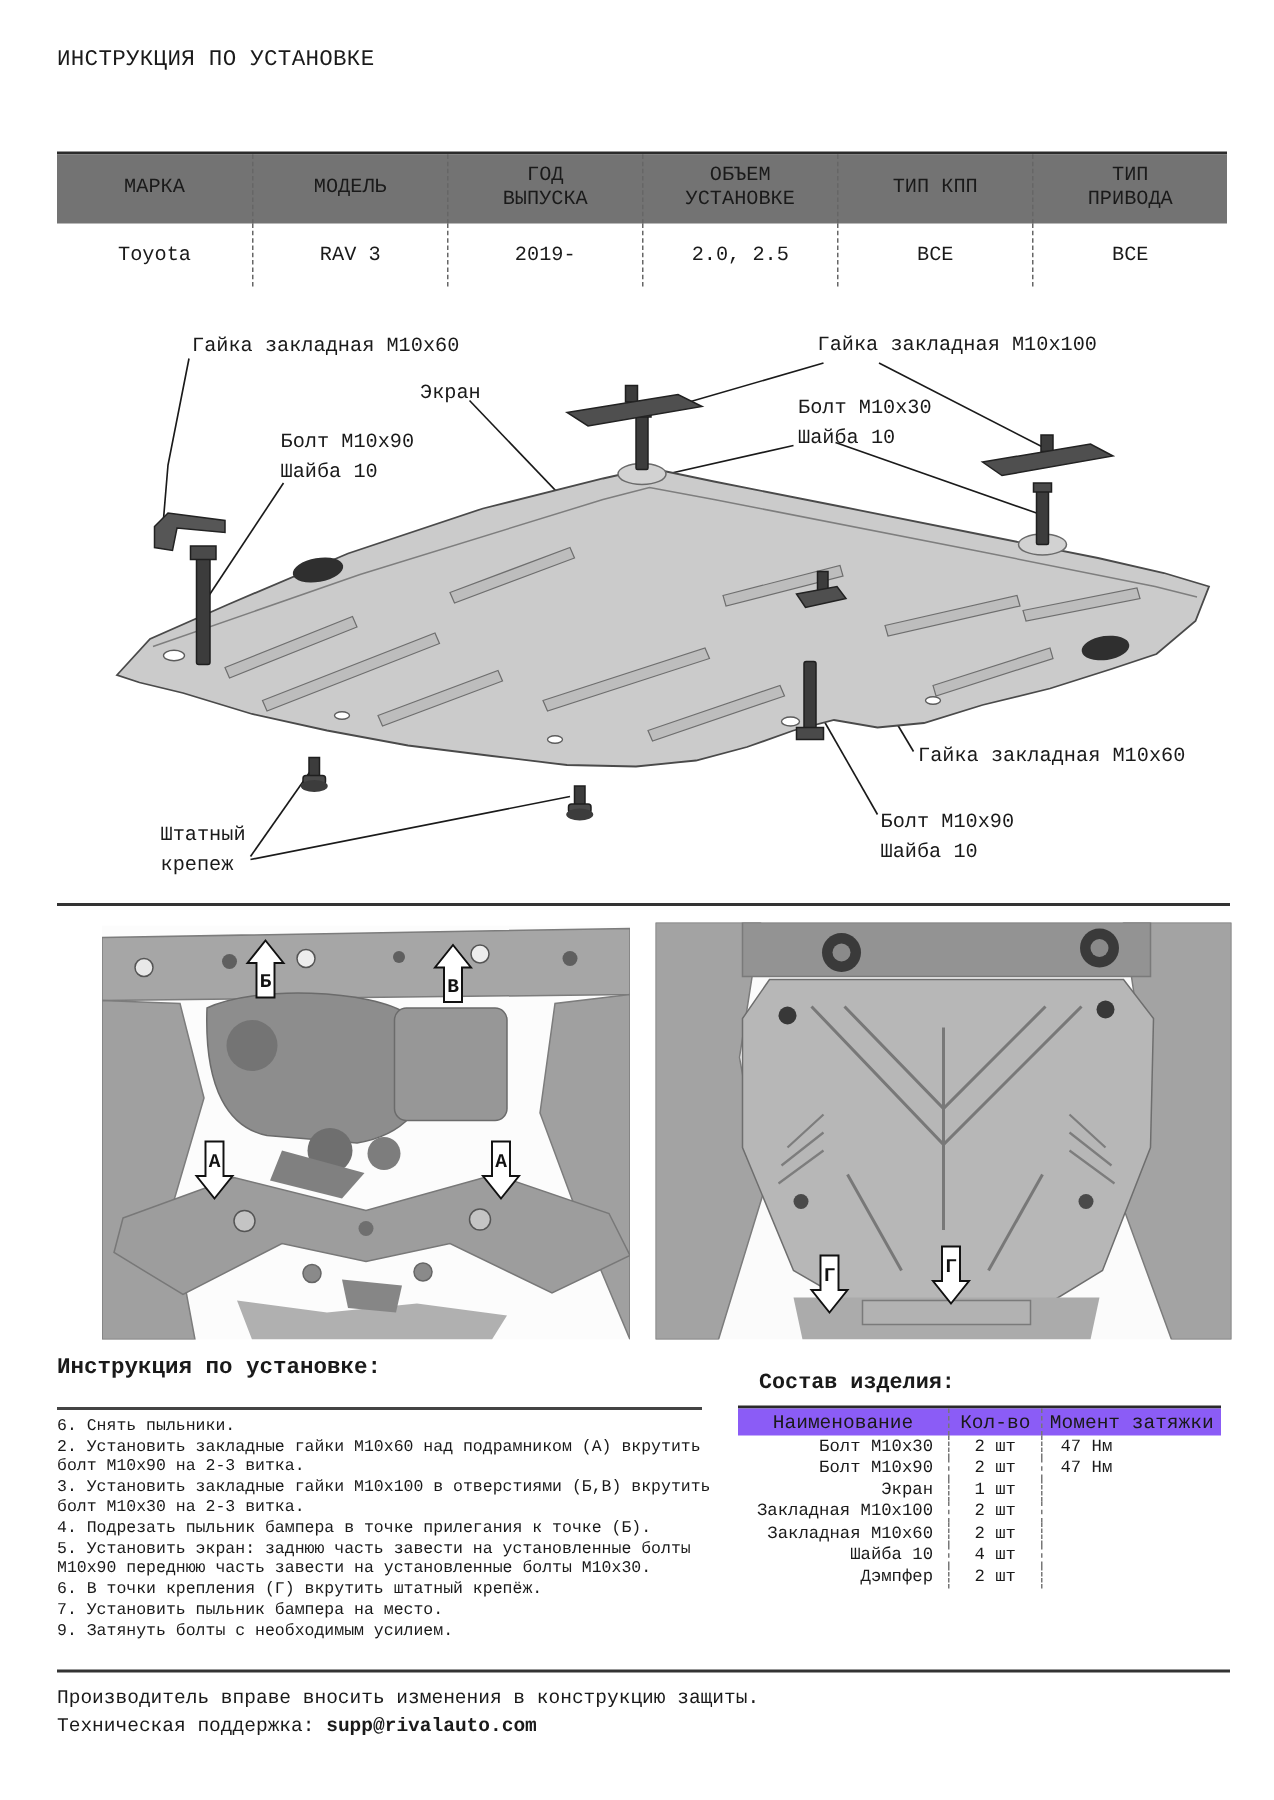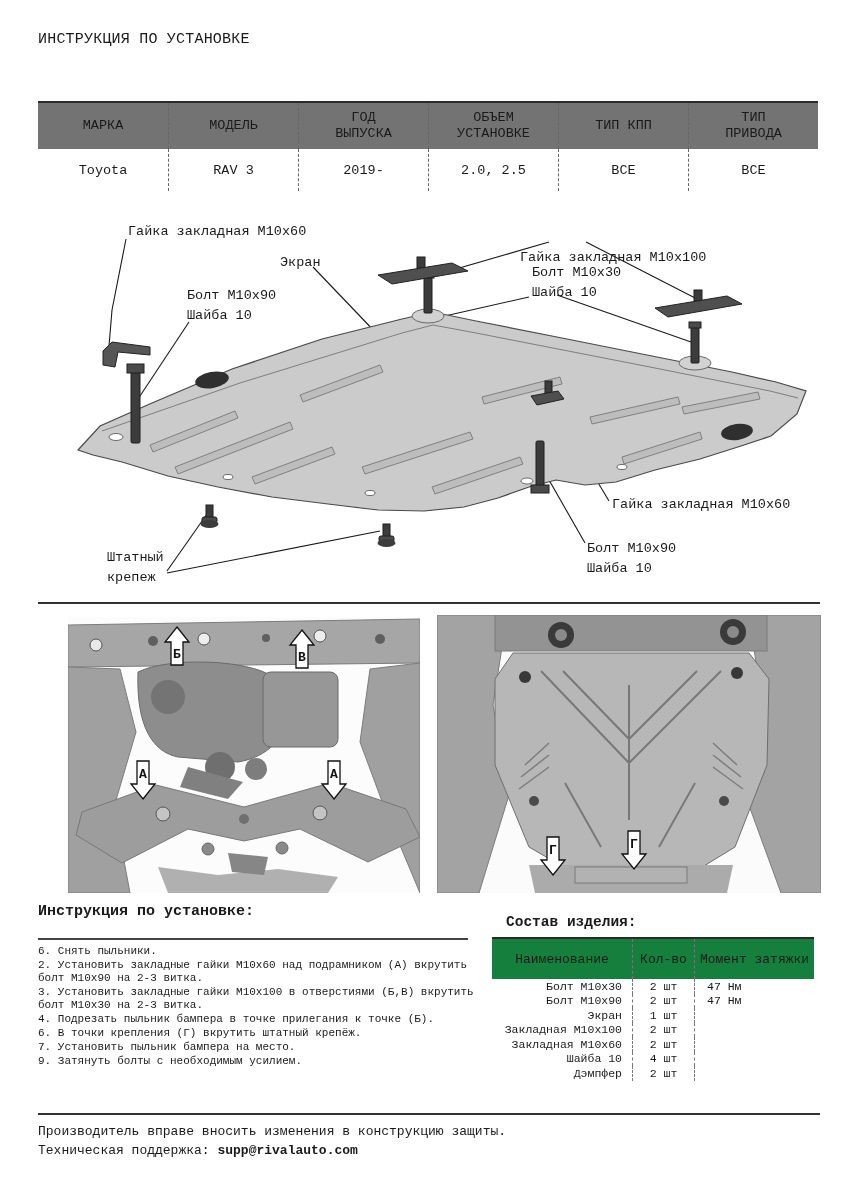--- a/index.html
+++ b/index.html
@@ -29,21 +29,21 @@
   .photo { position:absolute; }
   
   .instr-title { position:absolute; left:38px; top:903px; font-size:15px; font-weight:bold; }
   .instr-rule { position:absolute; left:38px; top:938px; width:430px; height:2px; background:#444; }
   .instr-steps { position:absolute; left:38px; top:945px; width:452px; font-size:11px; line-height:1.18; }
   .instr-steps p { margin:0 0 1px 0; }
   
   .parts-title { position:absolute; left:506px; top:914px; font-size:14.5px; font-weight:bold; }
   .parts-table { position:absolute; left:492px; top:937px; width:322px;
     display:grid; grid-template-columns:140px 62px 120px; border-top:2px solid #2a2a2a; }
-  .parts-th { background:#15803d; height:40px; display:flex; align-items:center; justify-content:center;
+  .parts-th { background:#8b5cf6; height:18px; display:flex; align-items:center; justify-content:center;
     font-size:13px; }
   .parts-td { height:14.5px; font-size:11.5px; display:flex; align-items:center; }
   .parts-td.name { justify-content:flex-end; padding-right:10px; }
   .parts-td.qty  { justify-content:center; }
   .parts-td.tq   { justify-content:flex-start; padding-left:12px; }
   .parts-th.sep, .parts-td.sep { border-left:1px dashed #777; }
   
   .footer-rule { position:absolute; left:38px; top:1113px; width:782px; height:2px; background:#333; }
   .footer-l1 { position:absolute; left:38px; top:1124px; font-size:13px; }
   .footer-l2 { position:absolute; left:38px; top:1143px; font-size:13px; }
@@ -167,21 +167,21 @@
     <div class="dlabel" style="left:128px; top:7px;">
       <div>Гайка закладная М10х60</div>
     </div>
     <div class="dlabel" style="left:280px; top:38px;">
       <div>Экран</div>
     </div>
     <div class="dlabel" style="left:187px; top:71px;">
       <div>Болт М10х90</div>
       <div>Шайба 10</div>
     </div>
-    <div class="dlabel" style="left:520px; top:6px;margin-top:27px;">
+    <div class="dlabel" style="left:545px; top:6px;">
       <div>Гайка закладная М10х100</div>
     </div>
     <div class="dlabel" style="left:532px; top:48px;">
       <div>Болт М10х30</div>
       <div>Шайба 10</div>
     </div>
     <div class="dlabel" style="left:612px; top:280px;">
       <div>Гайка закладная М10х60</div>
     </div>
     <div class="dlabel" style="left:587px; top:324px;">
@@ -278,20 +278,21 @@
     </svg>
   </div>
 
   <div class="instr-title">Инструкция по установке:</div>
   <div class="instr-rule"></div>
   <div class="instr-steps">
     <p>6. Снять пыльники.</p>
     <p>2. Установить закладные гайки М10х60 над подрамником (А) вкрутить болт М10х90 на 2-3 витка.</p>
     <p>3. Установить закладные гайки М10х100 в отверстиями (Б,В) вкрутить болт М10х30 на 2-3 витка.</p>
     <p>4. Подрезать пыльник бампера в точке прилегания к точке (Б).</p>
+    <p>5. Установить экран: заднюю часть завести на установленные болты  М10х90 переднюю часть завести на установленные болты М10х30.</p>
     <p>6. В точки крепления (Г) вкрутить штатный крепёж.</p>
     <p>7. Установить пыльник бампера на место.</p>
     <p>9. Затянуть болты с необходимым усилием.</p>
   </div>
 
   <div class="parts-title">Состав изделия:</div>
   <div class="parts-table">
     <div class="parts-th">Наименование</div>
     <div class="parts-th sep">Кол-во</div>
     <div class="parts-th sep">Момент затяжки</div>

